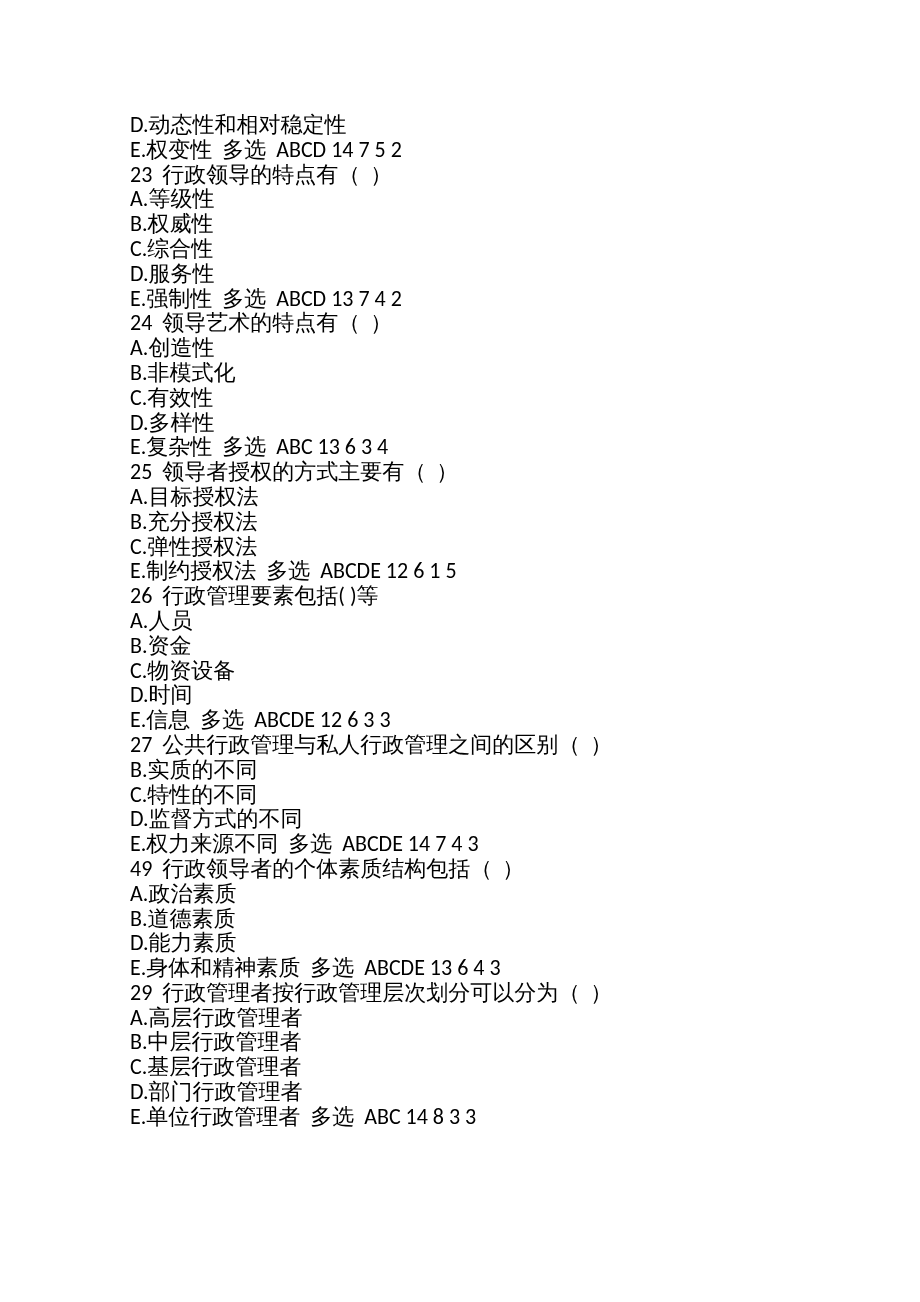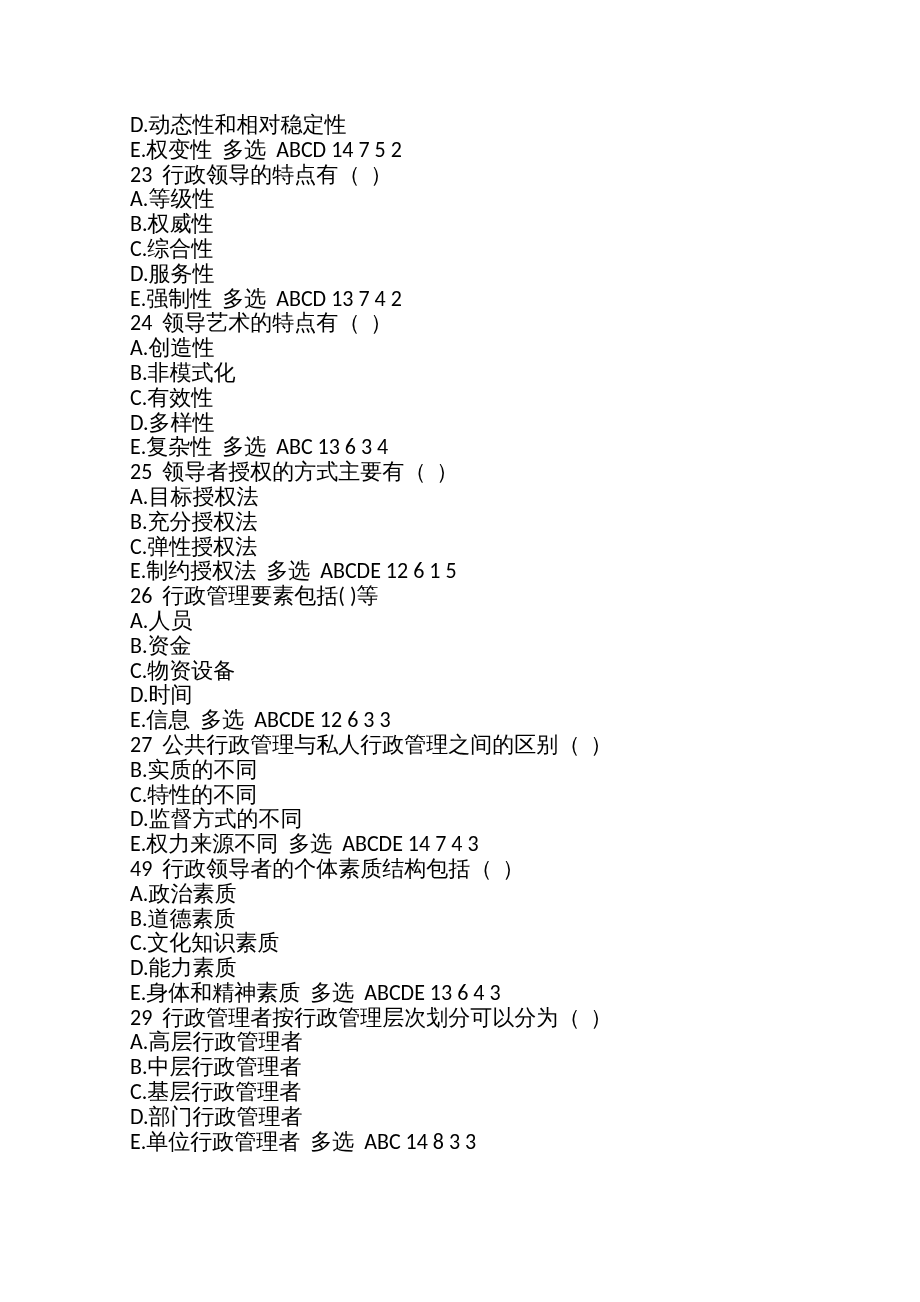--- a/index.html
+++ b/index.html
@@ -51,21 +51,20 @@
   <div class="line">D.时间</div>
   <div class="line">E.信息  多选  ABCDE 12 6 3 3</div>
   <div class="line">27  公共行政管理与私人行政管理之间的区别（  ）</div>
   <div class="line">B.实质的不同</div>
   <div class="line">C.特性的不同</div>
   <div class="line">D.监督方式的不同</div>
   <div class="line">E.权力来源不同  多选  ABCDE 14 7 4 3</div>
   <div class="line">49  行政领导者的个体素质结构包括（  ）</div>
   <div class="line">A.政治素质</div>
   <div class="line">B.道德素质</div>
-  <div class="line">C.文化知识素质</div>
   <div class="line">D.能力素质</div>
   <div class="line">E.身体和精神素质  多选  ABCDE 13 6 4 3</div>
   <div class="line">29  行政管理者按行政管理层次划分可以分为（  ）</div>
   <div class="line">A.高层行政管理者</div>
   <div class="line">B.中层行政管理者</div>
   <div class="line">C.基层行政管理者</div>
   <div class="line">D.部门行政管理者</div>
   <div class="line">E.单位行政管理者  多选  ABC 14 8 3 3</div>
 </div>
 

